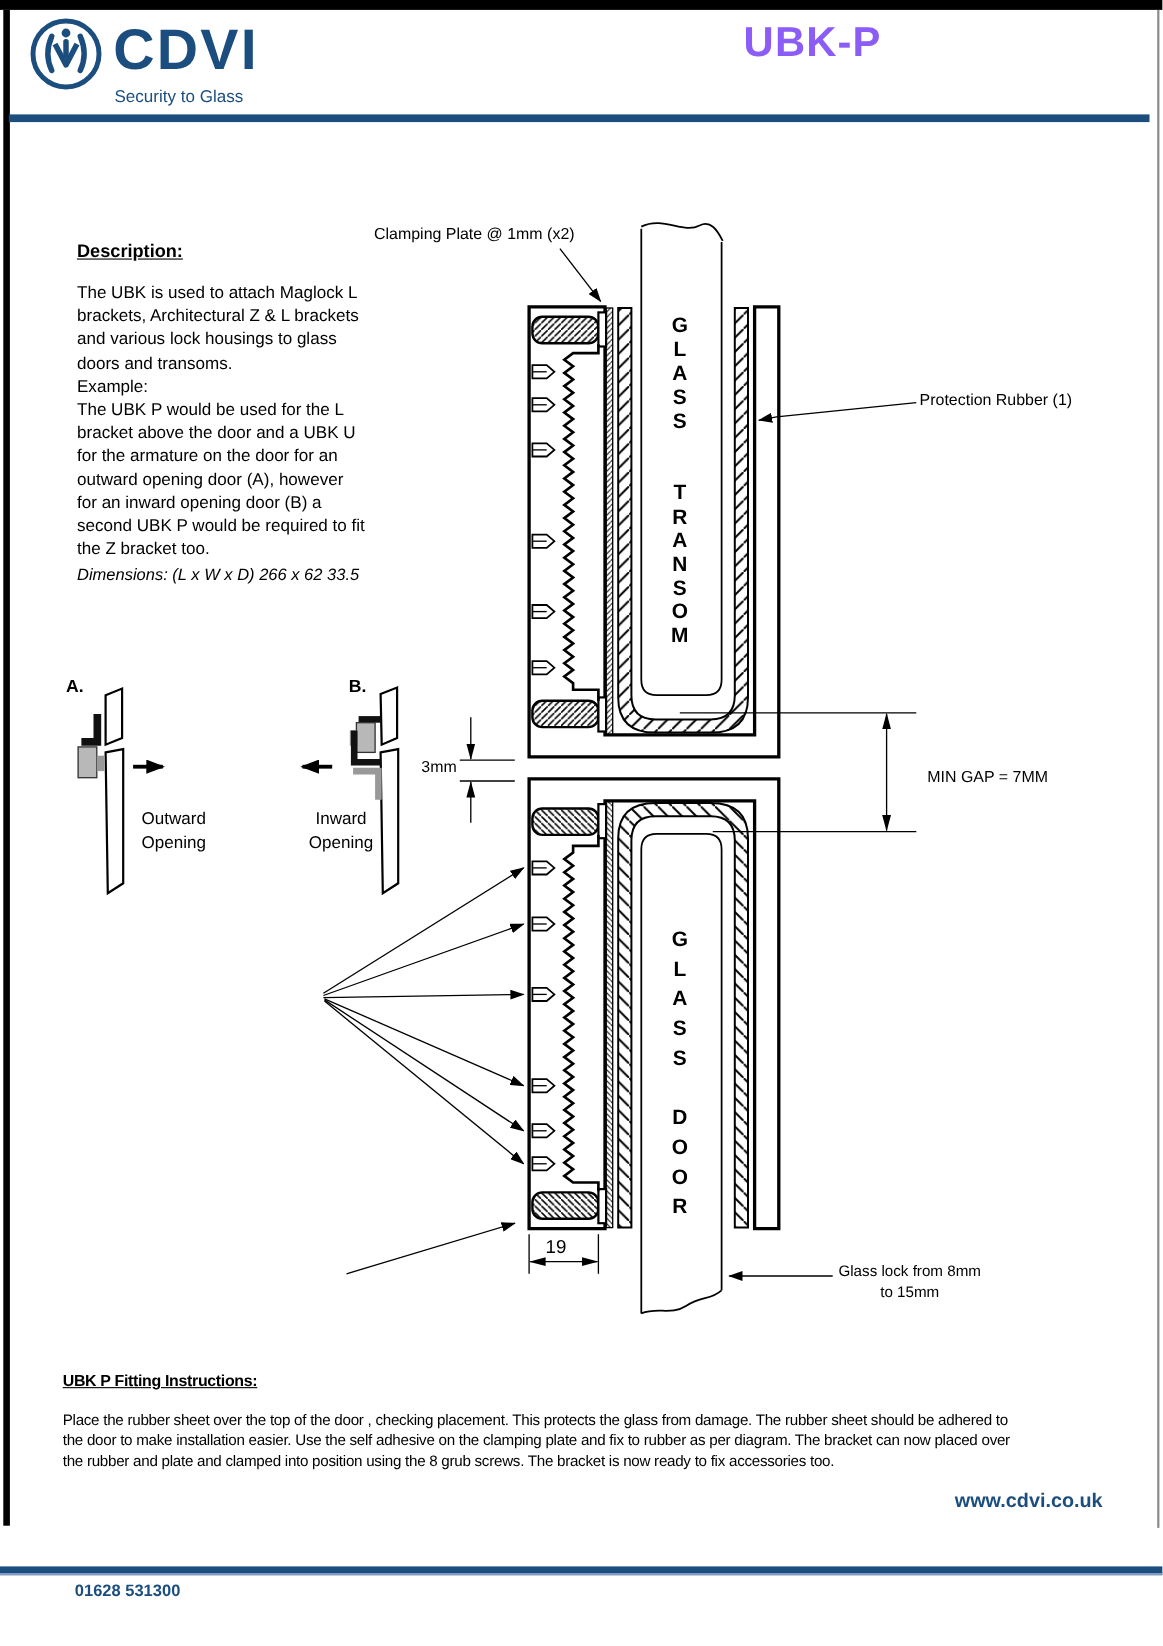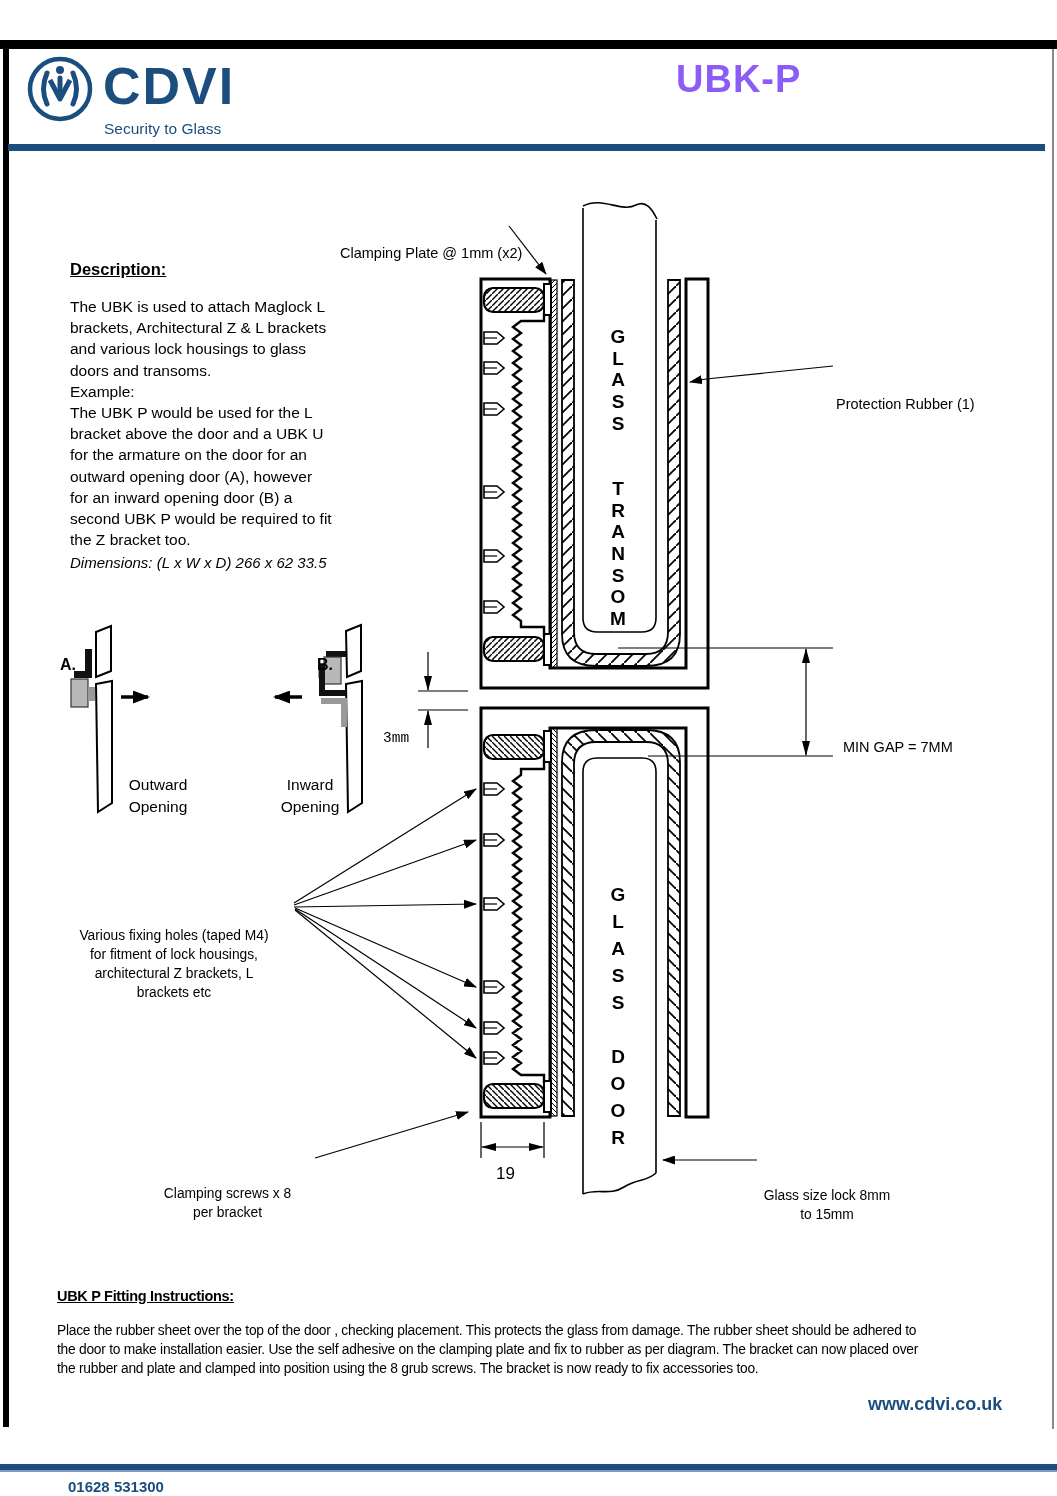--- a/index.html
+++ b/index.html
@@ -1,18 +1,18 @@
 <!DOCTYPE html>
 <html><head>
 <meta charset="utf-8">
 <style>
   html,body{margin:0;padding:0;background:#fff;}
   #page{position:relative;width:1057px;height:1496px;background:#fff;overflow:hidden;
         font-family:"Liberation Sans", sans-serif;color:#000;}
-  .abs{position:absolute;margin-top:40px;}
+  .abs{position:absolute;}
   
   #border-top{left:0;top:0;width:1057px;height:9px;background:#000;}
   #border-left{left:3px;top:9px;width:6px;height:1378px;background:#000;}
   #border-right{left:1052px;top:9px;width:2px;height:1380px;background:#8a8a8a;}
   
   #logo-circle{left:26px;top:14px;}
   #brand{left:103px;top:16px;font-size:52px;font-weight:bold;color:#1b4e7f;letter-spacing:2px;}
   #tagline{left:104px;top:80px;font-size:15.5px;color:#1b4e7f;}
   #product-title{left:676px;top:18px;font-size:38px;font-weight:bold;color:#8b5cf6;letter-spacing:1px;}
   #product-subtitle{left:678px;top:64px;font-size:17px;font-weight:bold;color:#1b4e7f;letter-spacing:1.2px;}
@@ -20,21 +20,21 @@
   
   #desc-heading{left:70px;top:220px;font-size:16.5px;font-weight:bold;text-decoration:underline;}
   #desc-body{left:70px;top:256px;width:330px;font-size:15.5px;line-height:21.2px;white-space:pre-line;}
   #desc-dims{left:70px;top:514px;font-size:15px;font-style:italic;}
   
   .lbl{font-size:14.5px;white-space:pre-line;}
   .lbl-c{text-align:center;}
   #lbl-clamp-plate{left:340px;top:205px;}
   #lbl-prot-rubber{left:836px;top:356px;}
   #lbl-min-gap{left:843px;top:699px;}
-  #lbl-3mm{left:383px;top:690px;font-family:Liberation Mono, monospace;}
+  #lbl-3mm{left:383px;top:690px;}
   #lbl-11{left:496px;top:1124px;font-size:17px;}
   #lbl-fix-holes{left:58px;top:886px;width:232px;font-size:13.8px;line-height:19px;}
   #lbl-clamp-screws{left:140px;top:1144px;width:175px;font-size:13.8px;line-height:19px;}
   #lbl-glass-size{left:752px;top:1146px;width:150px;font-size:13.8px;line-height:19px;}
   #lbl-a,#lbl-b{font-size:16px;font-weight:bold;}
   #lbl-a{left:60px;top:616px;}
   #lbl-b{left:317px;top:616px;}
   #lbl-outward{left:112px;top:734px;width:92px;font-size:15.5px;line-height:22px;}
   #lbl-inward{left:264px;top:734px;width:92px;font-size:15.5px;line-height:22px;}
   #glass-transom-text{left:601px;top:286px;width:34px;font-size:19px;font-weight:bold;
@@ -196,27 +196,21 @@
       <path d="M321,698 H347 V727 H341 V704 H321 Z" fill="#999"></path>
       <path d="M302,697 H275" stroke="#000" stroke-width="3.5" marker-end="url(#arrowB)"></path>
     </g>
   </svg>
 
   <div class="abs lbl" id="lbl-clamp-plate">Clamping Plate @ 1mm (x2)</div>
   <div class="abs lbl" id="lbl-prot-rubber">Protection Rubber (1)</div>
   <div class="abs lbl" id="lbl-min-gap">MIN GAP = 7MM</div>
   <div class="abs lbl" id="lbl-3mm">3mm</div>
   <div class="abs lbl" id="lbl-11">19</div>
-  <div class="abs lbl lbl-c" id="lbl-fix-holes">Various fixing holes (taped M4)
-for fitment of lock housings,
-architectural Z brackets, L
-brackets etc</div>
-  <div class="abs lbl lbl-c" id="lbl-clamp-screws">Clamping screws x 8
-per bracket</div>
-  <div class="abs lbl lbl-c" id="lbl-glass-size">Glass size lock 8mm
+  <div class="abs lbl lbl-c" id="lbl-glass-size">Glass lock from 8mm
 to 15mm</div>
   <div class="abs" id="lbl-a">A.</div>
   <div class="abs" id="lbl-b">B.</div>
   <div class="abs lbl lbl-c" id="lbl-outward">Outward
 Opening</div>
   <div class="abs lbl lbl-c" id="lbl-inward">Inward
 Opening</div>
   <div class="abs" id="glass-transom-text">G
 L
 A

